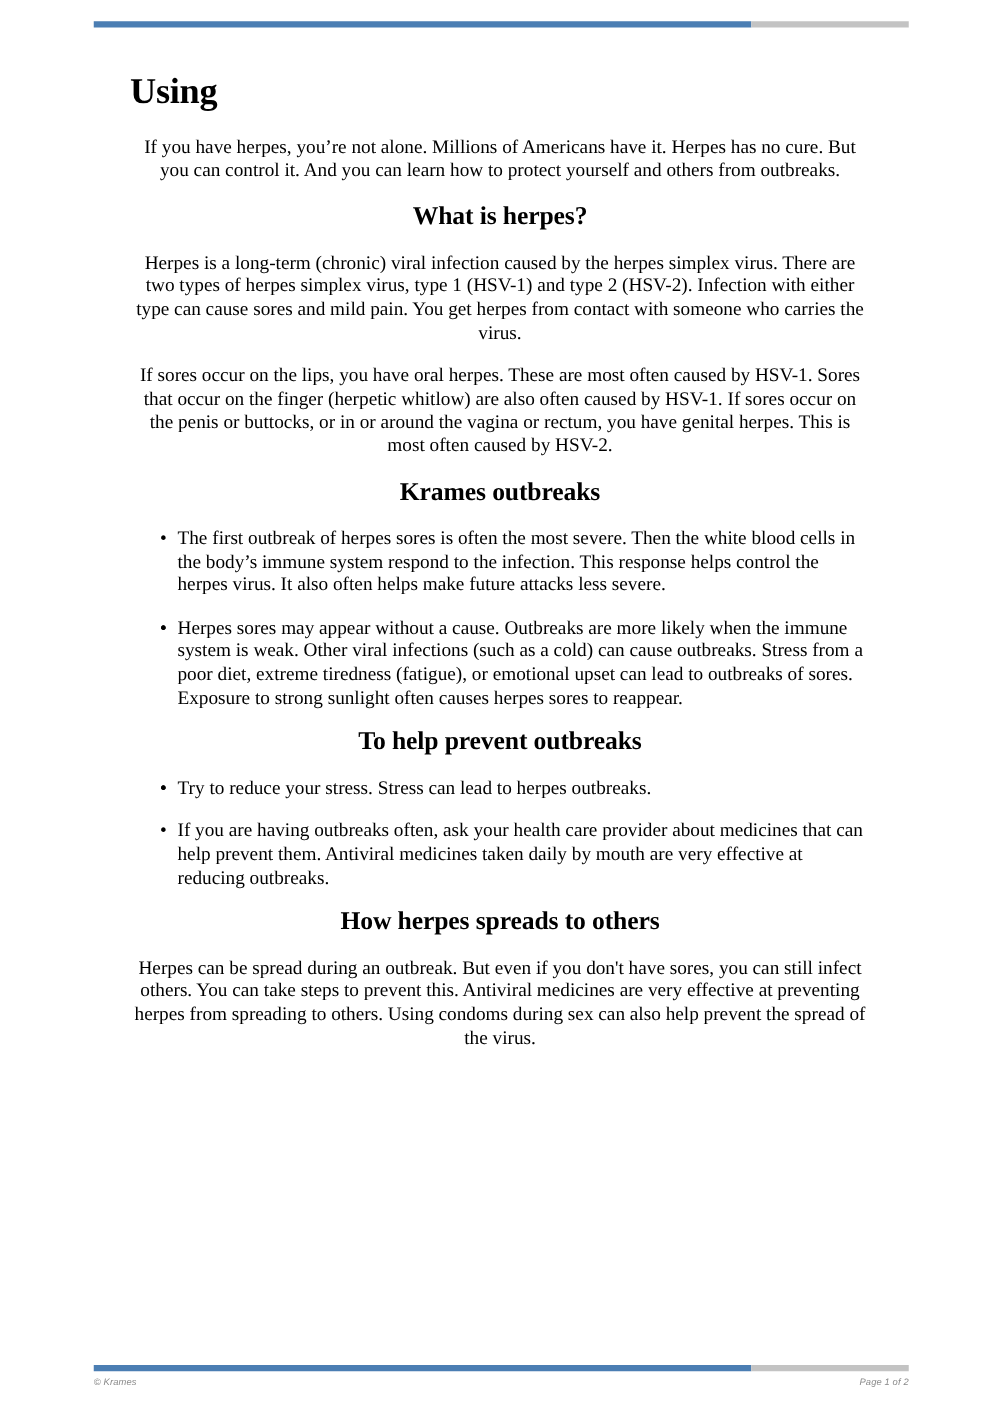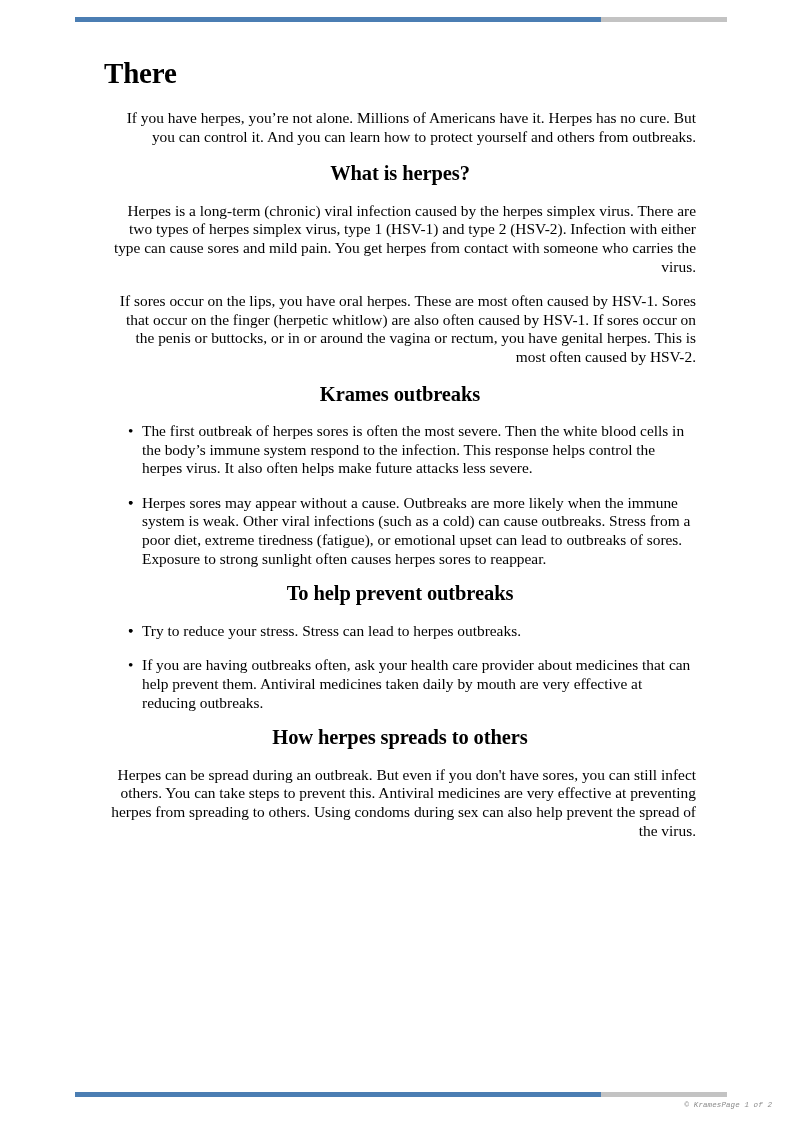--- a/index.html
+++ b/index.html
@@ -61,21 +61,21 @@
     position: absolute;
     top: 109px;
     left: 0;
     width: 592px;
   }
 
   p.para {
     font-size: 15.4px;
     line-height: 18.6px;
     margin: 0 0 16px 0;
-    text-align: right;
+    text-align: center;
   }
 
   h2.section {
     font-size: 20.5px;
     font-weight: bold;
     line-height: 1.15;
     margin: 14px 0 16px 0;
     letter-spacing: -0.1px;
     text-align: center;
   }
@@ -101,42 +101,41 @@
     line-height: 18.6px;
   }
 
   
   .footer {
     position: absolute;
     left: 75px;
     top: 1101px;
     width: 652px;
     display: flex;
-    justify-content: flex-end;
+    justify-content: space-between;
     align-items: baseline;
-    font-family: Liberation Mono, monospace;
+    font-family: Liberation Sans, sans-serif;
     font-style: italic;
     font-size: 7.5px;
     color: #8a8a8a;
-    margin-left: 45px;
   }
   .footer .copy { letter-spacing: 0.1px; }
   .footer .pageno { letter-spacing: 0.1px; }
 </style>
 </head>
 <body>
 
 <div class="rule rule-top">
   <div class="seg-blue"></div>
   <div class="seg-grey"></div>
 </div>
 
 <div class="page">
 
-  <h1 class="doc-title">There</h1>
+  <h1 class="doc-title">Using</h1>
 
   <div class="body-flow">
 
     <p class="para">If you have herpes, you’re not alone. Millions of Americans have it. Herpes has no cure. But you can control it. And you can learn how to protect yourself and others from outbreaks.</p>
 
     <section>
       <h2 class="section">What is herpes?</h2>
       <p class="para">Herpes is a long-term (chronic) viral infection caused by the herpes simplex virus. There are two types of herpes simplex virus, type 1 (HSV-1) and type 2 (HSV-2). Infection with either type can cause sores and mild pain. You get herpes from contact with someone who carries the virus.</p>
       <p class="para">If sores occur on the lips, you have oral herpes. These are most often caused by HSV-1. Sores that occur on the finger (herpetic whitlow) are also often caused by HSV-1. If sores occur on the penis or buttocks, or in or around the vagina or rectum, you have genital herpes. This is most often caused by HSV-2.</p>
     </section>

